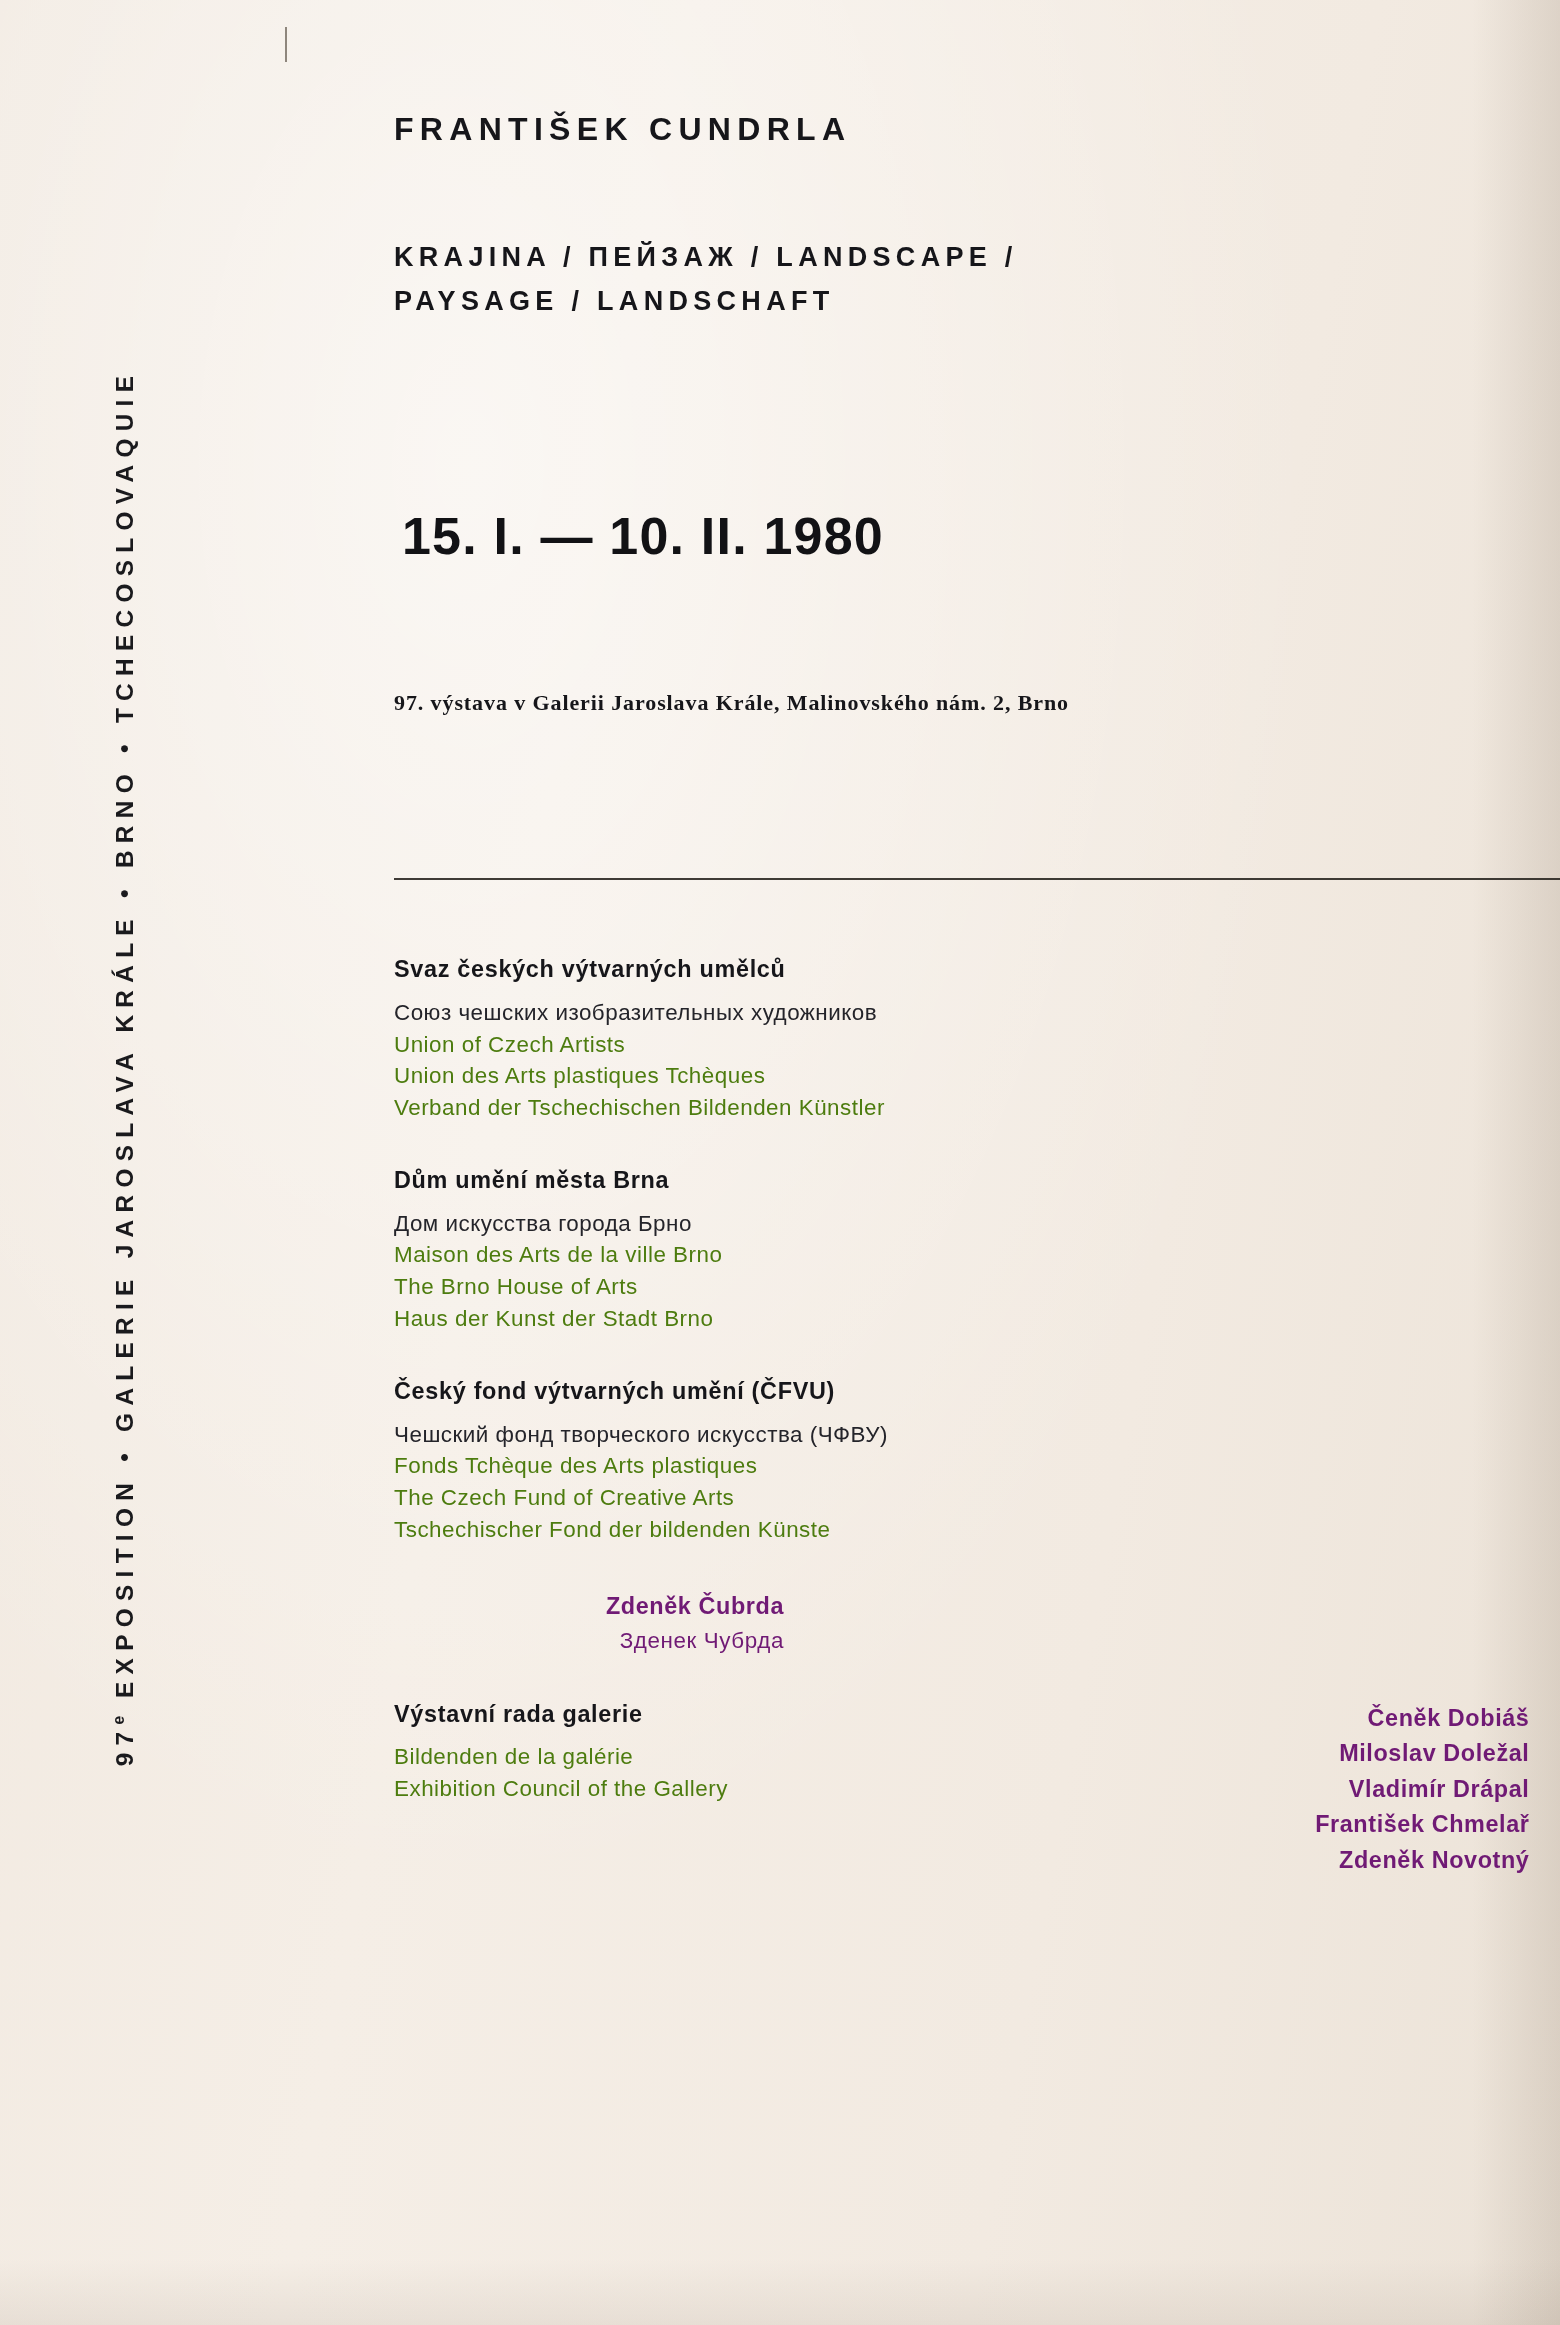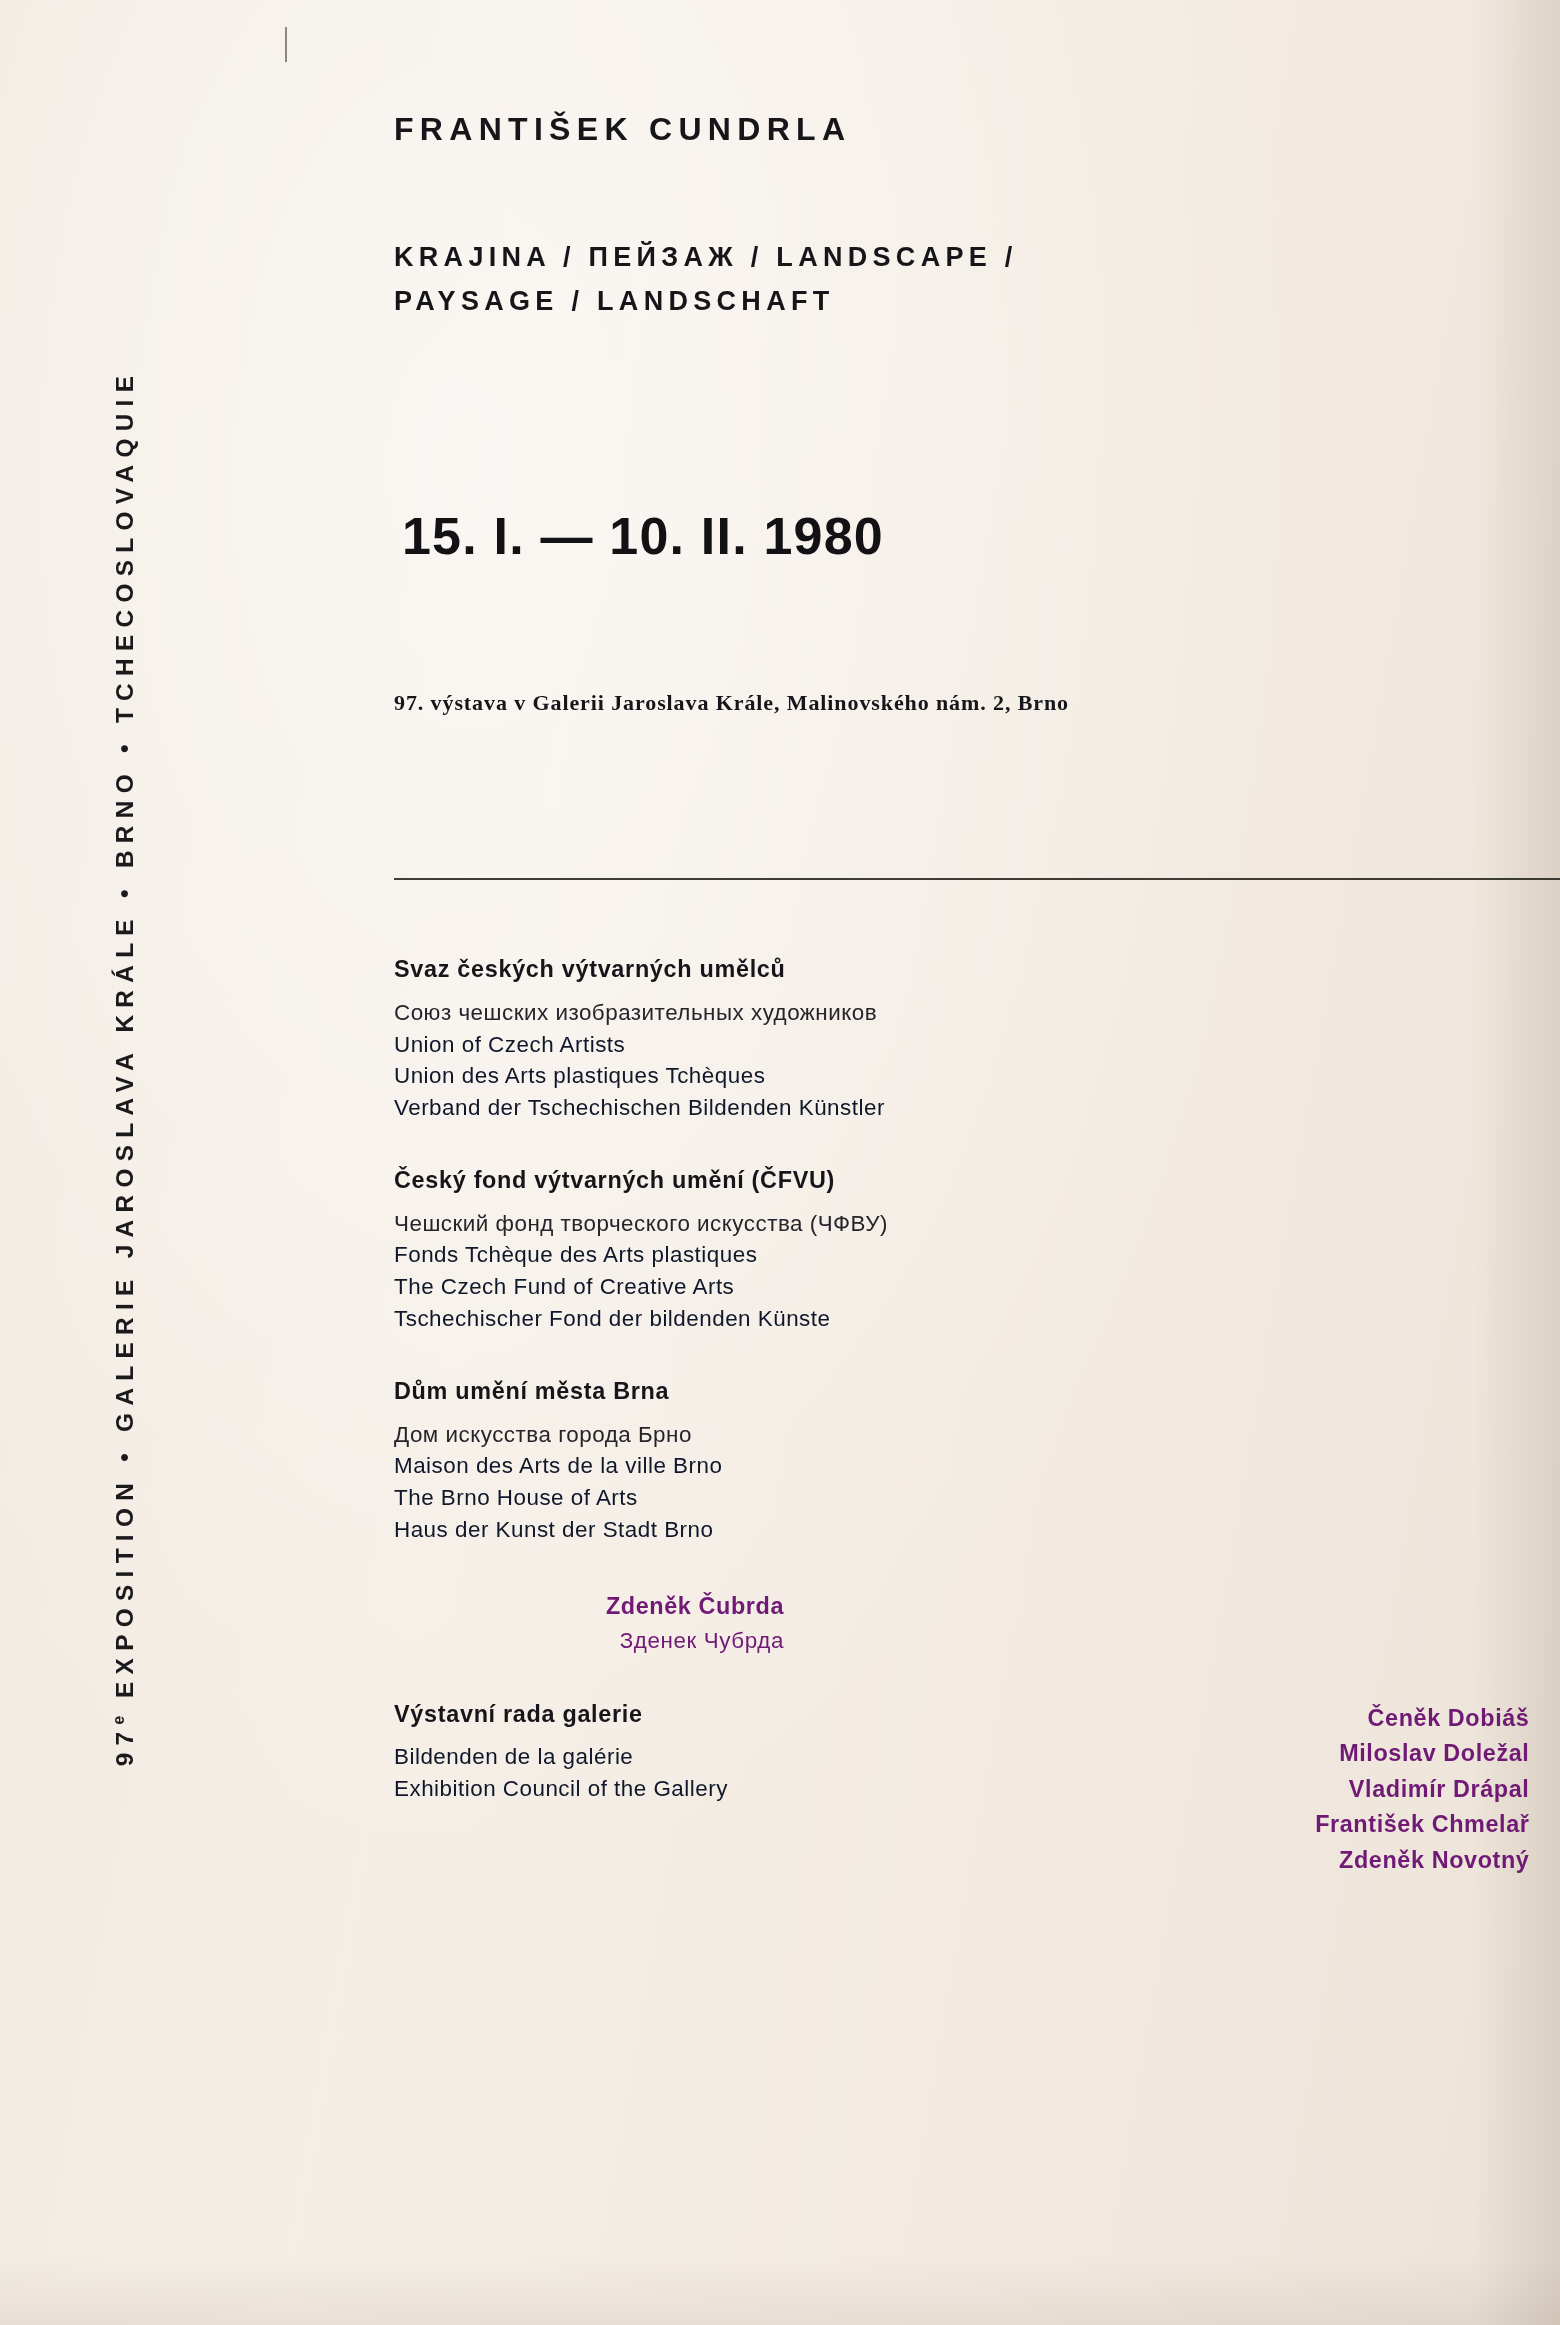--- a/index.html
+++ b/index.html
@@ -175,21 +175,21 @@
     font-size: 23.4px;
     font-weight: bold;
     letter-spacing: 0.7px;
     color: #16161a;
     margin-bottom: 13.7px;
   }
   .sec-line {
     font-size: 22.4px;
     letter-spacing: 0.5px;
     line-height: 1.42;
-    color: #0f172a;
+    color: #4d7c0f;
   }
   .sec-line.cyr {
     color: #24242a;
   }
   .name {
     font-size: 23.4px;
     font-weight: bold;
     letter-spacing: 0.6px;
     line-height: 1.5;
     color: #701a75;
@@ -241,38 +241,38 @@
             <div class="sec-line">Union des Arts plastiques Tchèques</div>
             <div class="sec-line">Verband der Tschechischen Bildenden Künstler</div>
           </div>
           <div class="sec-right"></div>
         </div>
       </div>
 
       <div class="section">
         <div class="sec-rows">
           <div class="sec-left">
+            <div class="sec-head">Dům umění města Brna</div>
+            <div class="sec-line cyr">Дом искусства города Брно</div>
+            <div class="sec-line">Maison des Arts de la ville Brno</div>
+            <div class="sec-line">The Brno House of Arts</div>
+            <div class="sec-line">Haus der Kunst der Stadt Brno</div>
+          </div>
+          <div class="sec-right"></div>
+        </div>
+      </div>
+
+      <div class="section">
+        <div class="sec-rows">
+          <div class="sec-left">
             <div class="sec-head">Český fond výtvarných umění (ČFVU)</div>
             <div class="sec-line cyr">Чешский фонд творческого искусства (ЧФВУ)</div>
             <div class="sec-line">Fonds Tchèque des Arts plastiques</div>
             <div class="sec-line">The Czech Fund of Creative Arts</div>
             <div class="sec-line">Tschechischer Fond der bildenden Künste</div>
-          </div>
-          <div class="sec-right"></div>
-        </div>
-      </div>
-
-      <div class="section">
-        <div class="sec-rows">
-          <div class="sec-left">
-            <div class="sec-head">Dům umění města Brna</div>
-            <div class="sec-line cyr">Дом искусства города Брно</div>
-            <div class="sec-line">Maison des Arts de la ville Brno</div>
-            <div class="sec-line">The Brno House of Arts</div>
-            <div class="sec-line">Haus der Kunst der Stadt Brno</div>
           </div>
           <div class="sec-right"></div>
         </div>
       </div>
 
       <div class="section">
         <div class="sec-rows">
           <div class="sec-right">
             <div class="name">Zdeněk Čubrda</div>
             <div class="name cyr">Зденек Чубрда</div>

